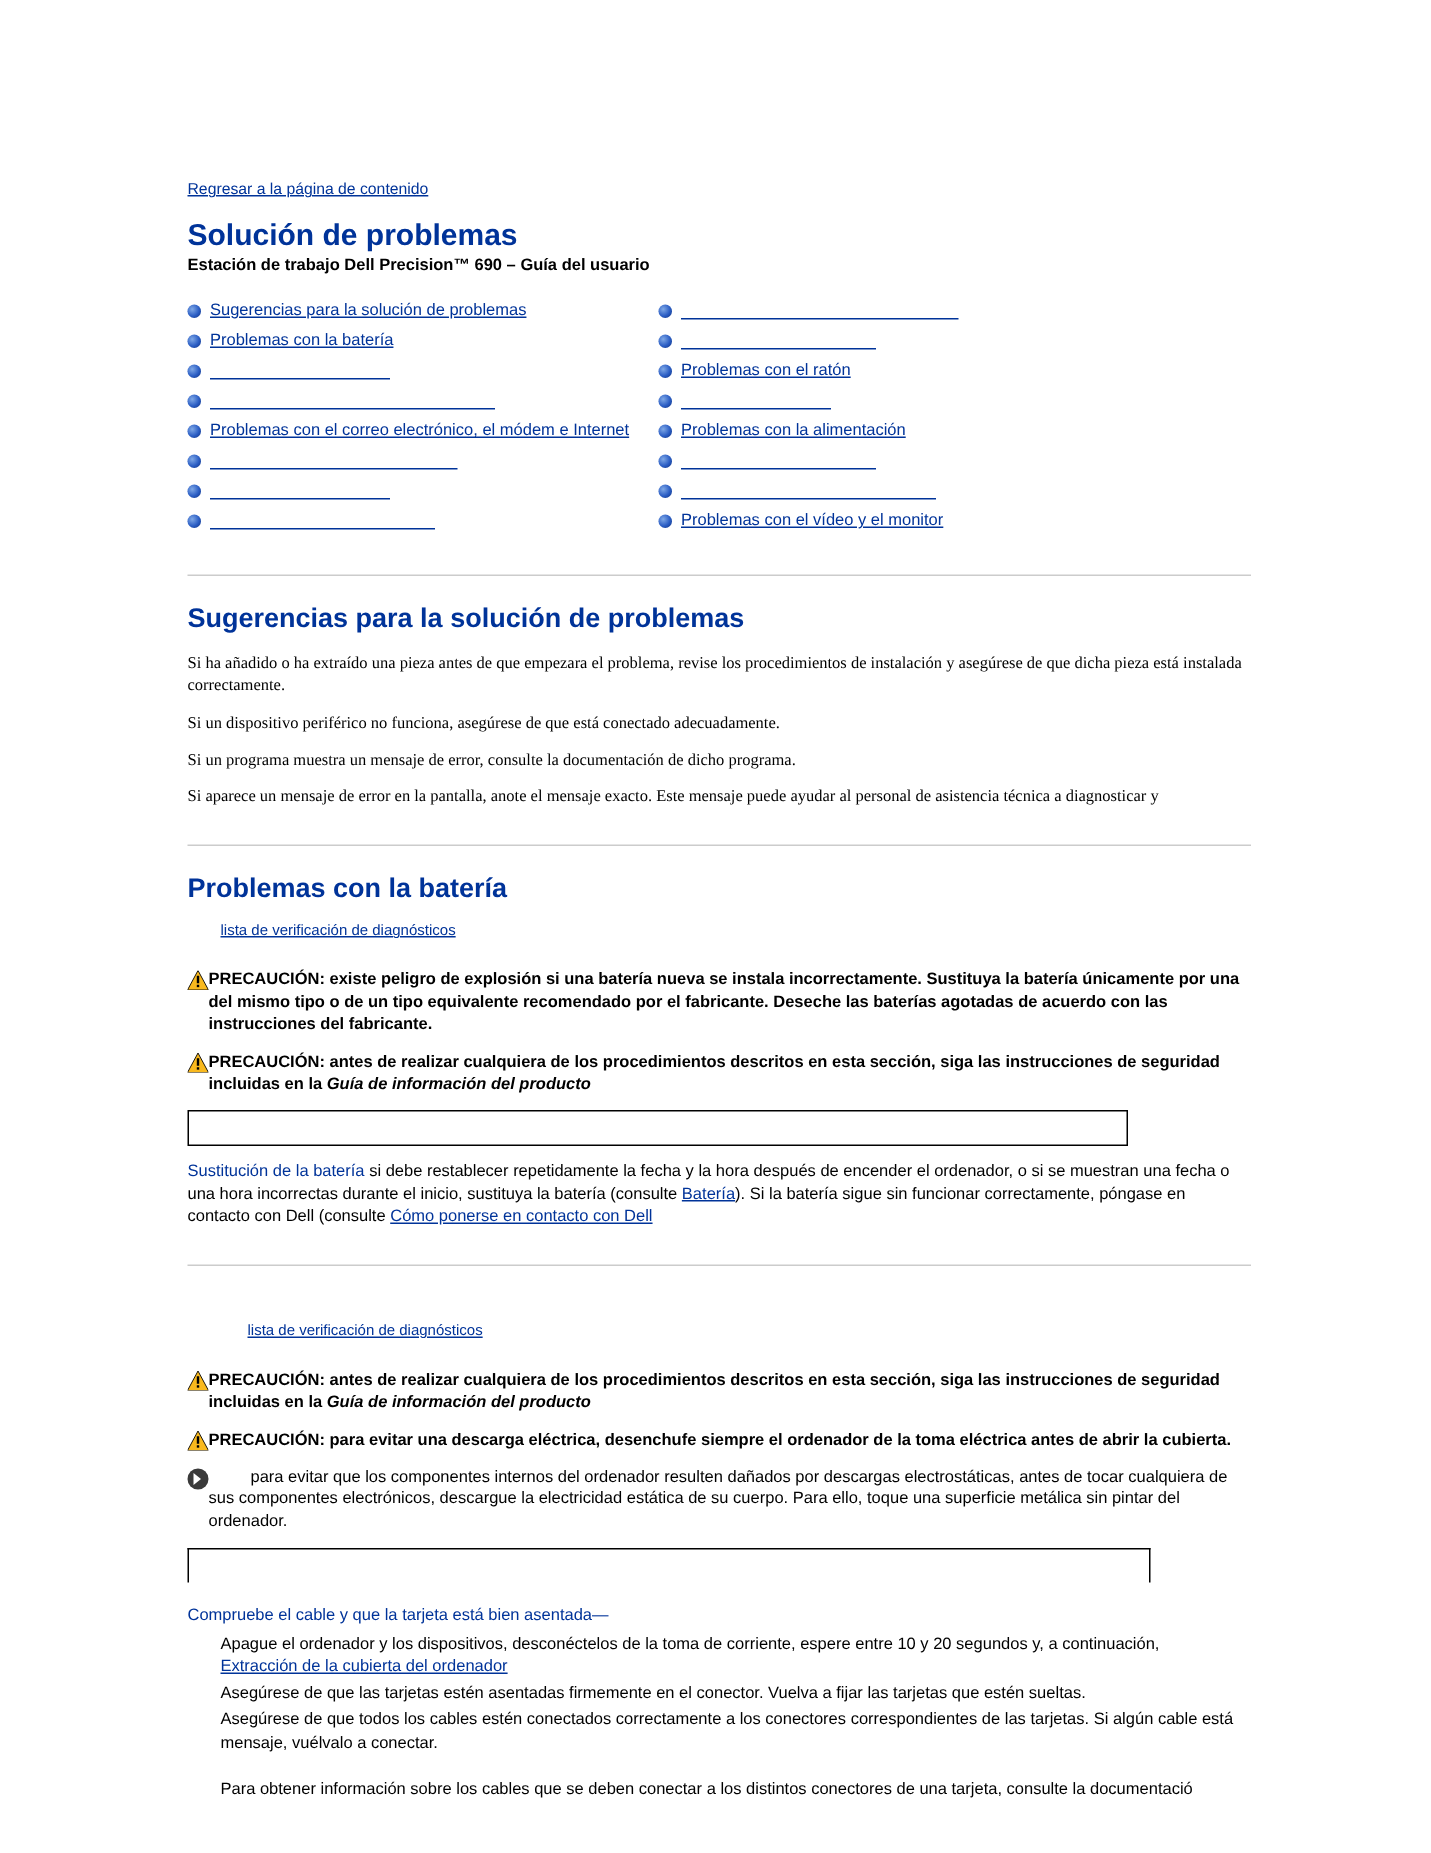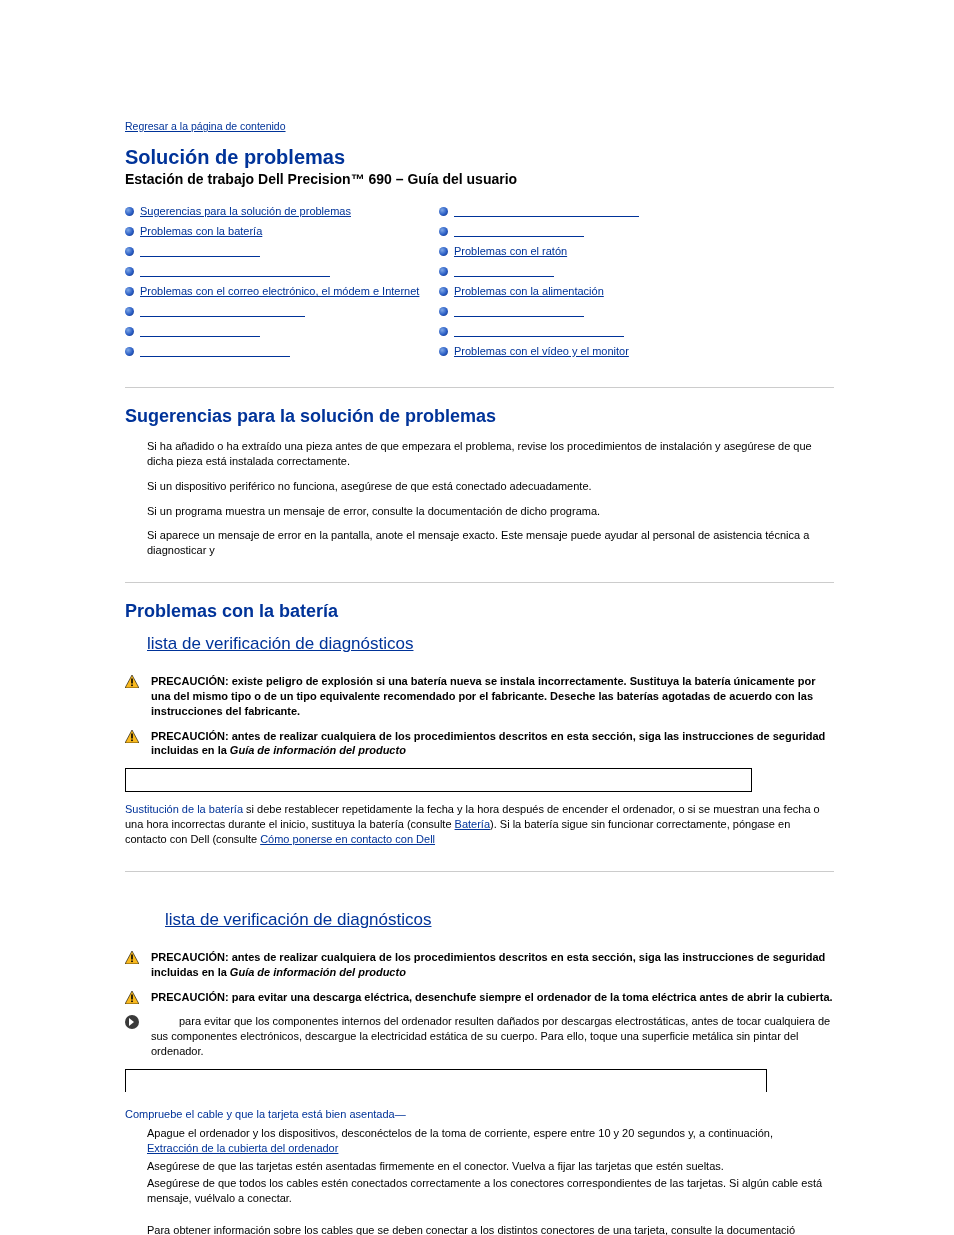--- a/index.html
+++ b/index.html
@@ -22,21 +22,21 @@
     font-size: 10.5px;
   }
   h1.title {
     color: #003399;
     font-size: 20px;
     font-weight: bold;
     margin: 14px 0 2px 0;
   }
   .subtitle {
     font-weight: bold;
-    font-size: 14px;
+    font-size: 11px;
     margin-bottom: 16px;
   }
   .toc {
     display: grid;
     grid-template-columns: 308px auto;
     column-gap: 6px;
     font-size: 11px;
   }
   .toc-col {
     display: flex;
@@ -68,31 +68,31 @@
     border-top: 1px solid #cccccc;
     margin: 24px 0 18px 0;
   }
   h2.section {
     color: #003399;
     font-size: 18px;
     font-weight: bold;
     margin: 0 0 12px 0;
   }
   .body-block {
-    margin-left: 22px;
+    font-family: Liberation Serif, serif;
   }
   .body-block p {
     margin: 10px 0;
     font-size: 11px;
     line-height: 1.35;
   }
   .caution-row, .note-row {
     display: flex;
     align-items: flex-start;
-    gap: 12px;
+    gap: 0;
     margin: 10px 0;
     font-size: 11px;
     line-height: 1.35;
   }
   .caution-icon {
     width: 14px;
     height: 13px;
     flex: 0 0 14px;
     margin-top: 1px;
   }
@@ -130,21 +130,21 @@
     margin: 8px 0;
   }
   .steps {
     margin: 6px 0 0 22px;
   }
   .step-line {
     font-size: 11px;
     line-height: 1.4;
   }
   .sub-link {
-    font-size: 17px;
+    font-size: 10px;
     margin-left: 22px;
     padding-bottom: 10px;
   }
   .section-subhead {
     font-weight: normal;
     color: #003399;
     font-size: 11px;
   }
   .tight { margin: 2px 0; }
 </style>

